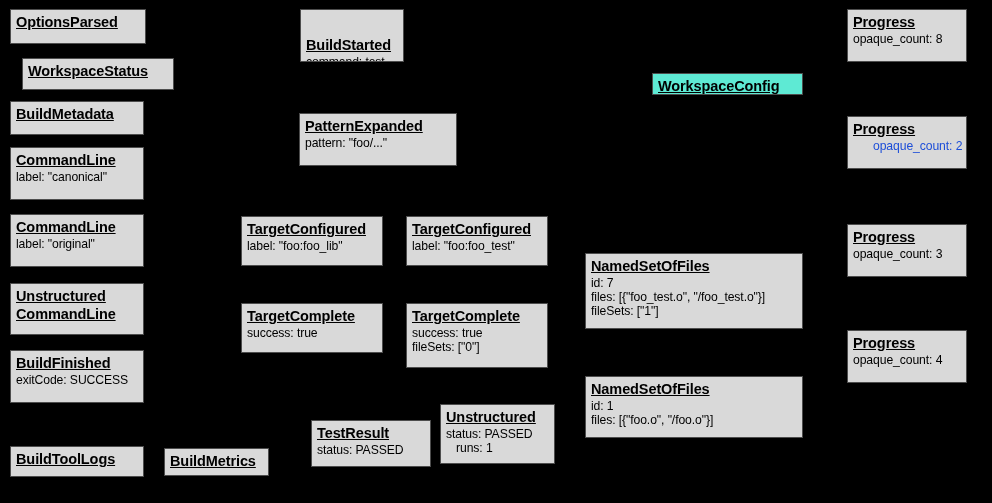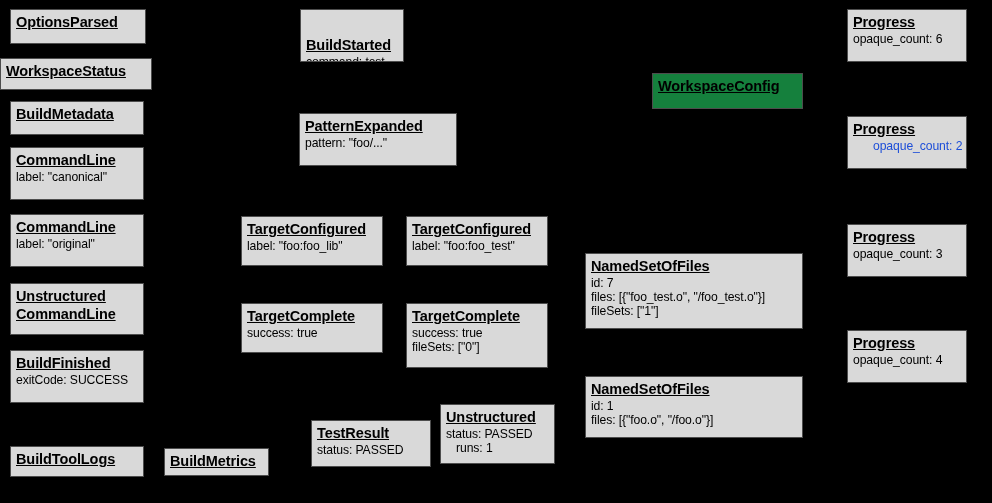--- a/index.html
+++ b/index.html
@@ -77,29 +77,29 @@
       </div>
       <ul class="node-attrs">
         <li class="node-attr" style="color: rgb(0, 0, 0);">command: test</li>
       </ul>
     </div>
     <div class="node" style="left: 847px; top: 9px; width: 120px; height: 53px; background: rgb(217, 217, 217); border-color: rgb(77, 77, 77);">
       <div class="node-title-wrap">
         <div><span class="node-title" style="color: rgb(0, 0, 0);">Progress</span></div>
       </div>
       <ul class="node-attrs">
-        <li class="node-attr" style="color: rgb(0, 0, 0);">opaque_count: 6</li>
-      </ul>
-    </div>
-    <div class="node title-only" style="left: 0; top: 58px; width: 152px; height: 32px; background: rgb(217, 217, 217); border-color: rgb(77, 77, 77);">
+        <li class="node-attr" style="color: rgb(0, 0, 0);">opaque_count: 8</li>
+      </ul>
+    </div>
+    <div class="node title-only" style="left: 22px; top: 58px; width: 152px; height: 32px; background: rgb(217, 217, 217); border-color: rgb(77, 77, 77);">
       <div class="node-title-wrap">
         <div><span class="node-title" style="color: rgb(0, 0, 0);">WorkspaceStatus</span></div>
       </div>
     </div>
-    <div class="node title-only" style="left: 652px; top: 73px; width: 151px; height: 36px; background: #15803d; border-color: rgb(77, 77, 77);">
+    <div class="node title-only" style="left: 652px; top: 73px; width: 151px; height: 22px; background: #5eead4; border-color: rgb(77, 77, 77);">
       <div class="node-title-wrap">
         <div><span class="node-title" style="color: rgb(0, 0, 0);">WorkspaceConfig</span></div>
       </div>
     </div>
     <div class="node title-only" style="left: 10px; top: 101px; width: 134px; height: 34px; background: rgb(217, 217, 217); border-color: rgb(77, 77, 77);">
       <div class="node-title-wrap">
         <div><span class="node-title" style="color: rgb(0, 0, 0);">BuildMetadata</span></div>
       </div>
     </div>
     <div class="node" style="left: 299px; top: 113px; width: 158px; height: 53px; background: rgb(217, 217, 217); border-color: rgb(77, 77, 77);">

